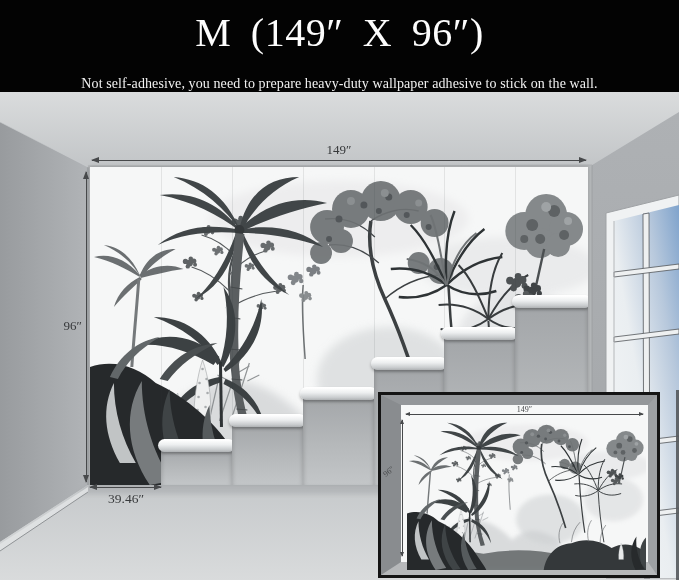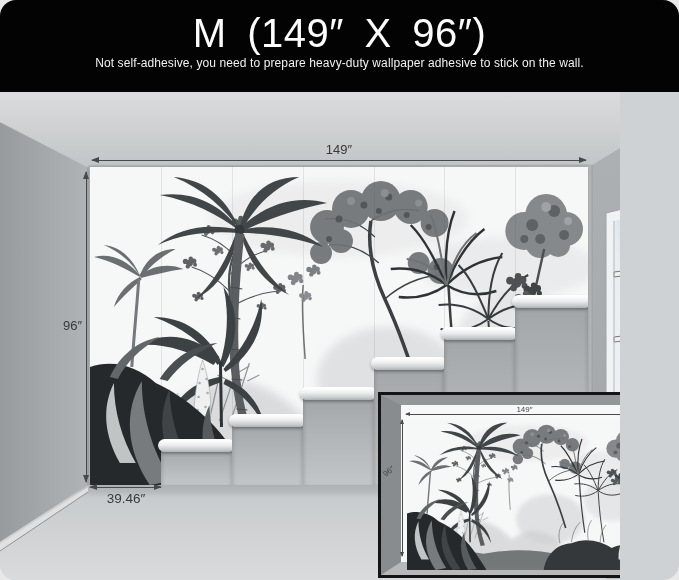--- a/index.html
+++ b/index.html
@@ -1,25 +1,25 @@
 <!DOCTYPE html>
 <html><head>
 <meta charset="utf-8">
 <style>
   html,body{margin:0;padding:0;background:#e8e8e8;}
   .page{position:relative;width:679px;height:580px;overflow:hidden;background:#cfd2d4;
-        font-family:Liberation Sans, sans-serif;border-radius:16px;}
+        font-family:Liberation Serif, serif;}
   
   .header{position:absolute;left:0;top:0;width:679px;height:92px;background:#030303;
           text-align:center;color:#fff;}
   .title{margin:0;padding-top:10px;font-size:40px;line-height:46px;font-weight:500;
          letter-spacing:.5px;word-spacing:9px;color:#fdfdfd;}
-  .subtitle{margin:0 0 0 0;font-size:12px;font-weight:500;letter-spacing:.1px;color:#f2f2f2;}
-  
-  .scene{position:absolute;left:0;top:92px;width:620px;height:488px;overflow:hidden;}
+  .subtitle{margin:20px 0 0 0;font-size:14px;font-weight:500;letter-spacing:.1px;color:#f2f2f2;}
+  
+  .scene{position:absolute;left:0;top:92px;width:679px;height:488px;overflow:hidden;}
   .scene-svg{position:absolute;left:0;top:0;}
   
   .mural{position:absolute;left:90px;top:75px;width:498px;height:318px;background:#f7f8f8;
          overflow:hidden;box-shadow:0 0 4px rgba(0,0,0,.18);}
   .mural-art{position:absolute;left:0;top:0;width:498px;height:318px;}
   .seam{position:absolute;top:0;bottom:0;width:1px;background:rgba(50,54,56,.10);}
   .step{position:absolute;bottom:0;background:linear-gradient(180deg,#a2a5a8 0%,#b5b8ba 55%,#c3c6c8 100%);
         box-shadow:inset 0 3px 5px rgba(0,0,0,.22);}
   .roll{position:absolute;height:13px;left:-3px;right:-3px;top:-7px;border-radius:6.5px;
         background:linear-gradient(180deg,#ffffff 8%,#eceeef 45%,#c8cbcd 82%,#aeb1b3 100%);

